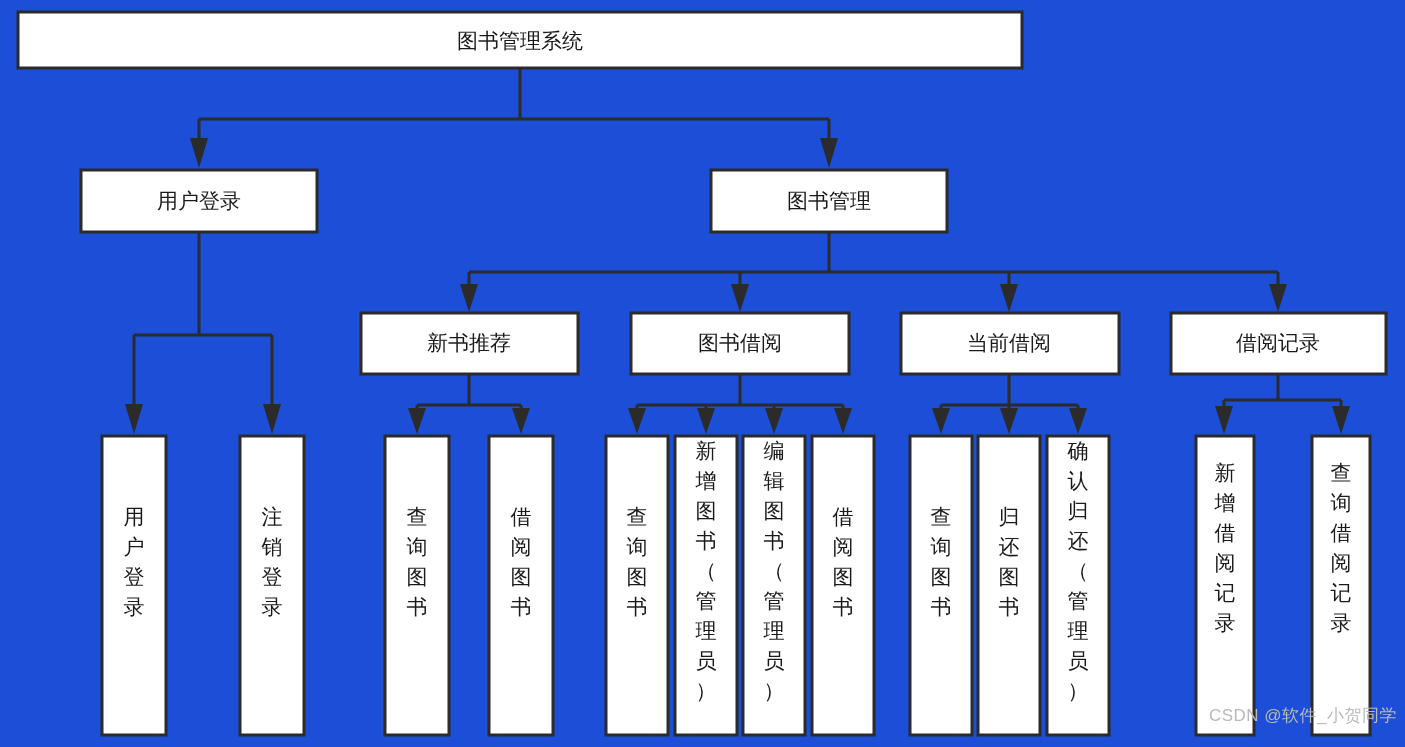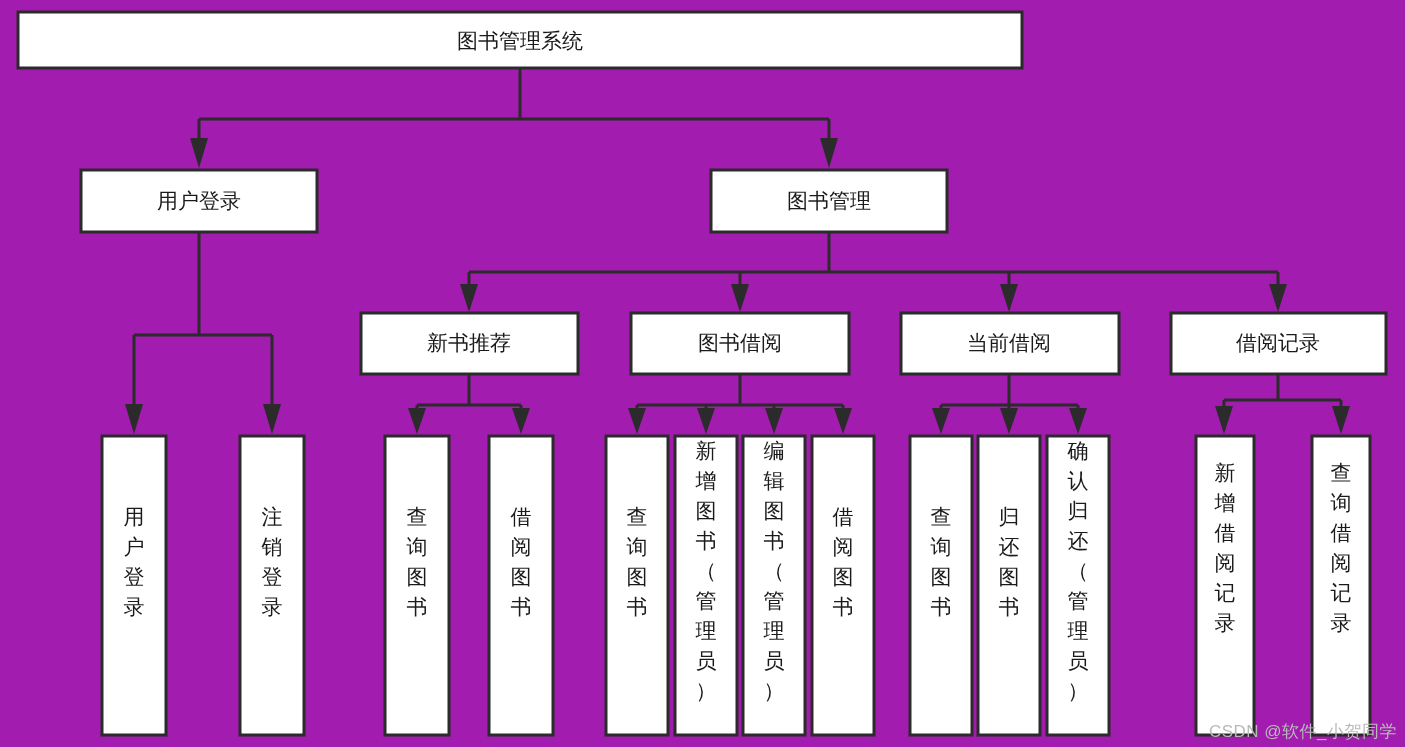--- a/index.html
+++ b/index.html
@@ -10,21 +10,21 @@
   body {
     width: 1405px;
     height: 747px;
     font-family: "Liberation Sans", sans-serif;
     overflow: hidden;
   }
   #diagram-root {
     position: relative;
     width: 1405px;
     height: 747px;
-    background: #a21caf;
+    background: #1d4ed8;
   }
   svg.flow {
     position: absolute;
     top: 0;
     left: 0;
     width: 1405px;
     height: 747px;
   }
   .node-box {
     fill: #ffffff;
@@ -50,21 +50,21 @@
   }
   .node-label-vertical {
     font-family: "Liberation Sans", sans-serif;
     font-size: 21px;
     fill: #1a1a1a;
     text-anchor: middle;
   }
   .watermark {
     position: absolute;
     right: 8px;
-    bottom: 4px;
+    bottom: 20px;
     font-family: "Liberation Sans", sans-serif;
     font-size: 17px;
     color: #b9b9b9;
     letter-spacing: 0.5px;
     white-space: nowrap;
     user-select: none;
   }
 </style>
 </head>
 <body>

